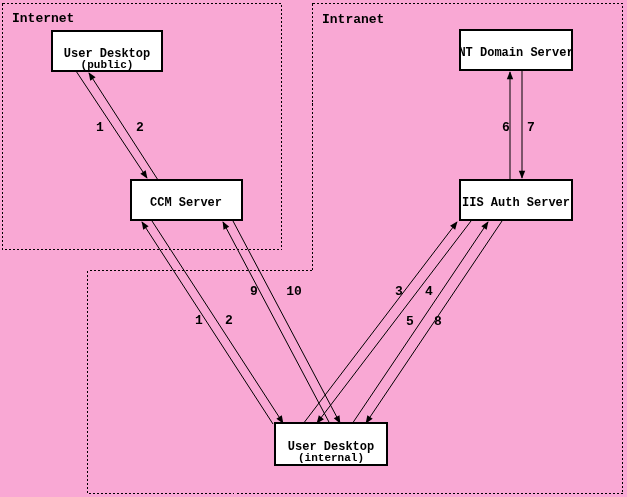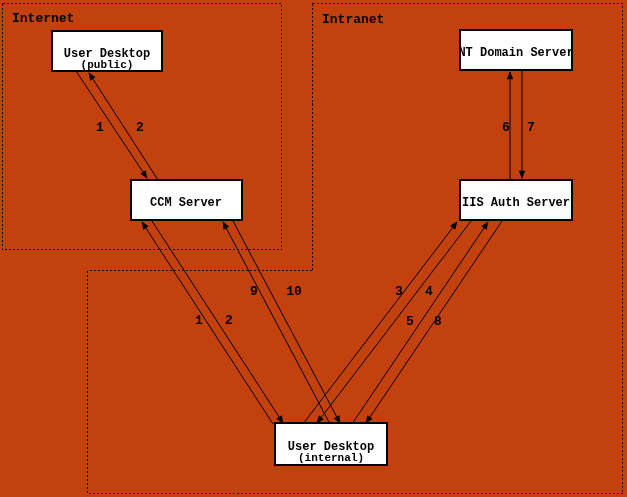--- a/index.html
+++ b/index.html
@@ -1,16 +1,16 @@
 <!DOCTYPE html>
 <html><head>
 <meta charset="utf-8">
 <style>
   html, body { margin: 0; padding: 0; background: #ffffff; }
-  .stage { width: 627px; height: 497px; position: relative; background: #c2410c; }
+  .stage { width: 627px; height: 497px; position: relative; background: #f9a8d4; }
   svg { display: block; }
   text {
     font-family: "Liberation Mono", "DejaVu Sans Mono", monospace;
     font-weight: bold;
     fill: #000000;
   }
   .zone-border { fill: none; stroke: #000000; stroke-width: 1; stroke-dasharray: 2 2; shape-rendering: crispEdges; }
   .node-box { fill: #ffffff; stroke: #000000; stroke-width: 1.5; shape-rendering: crispEdges; }
   .edge { stroke: #000000; stroke-width: 1; fill: none; }
   .zone-label { font-size: 13px; }

